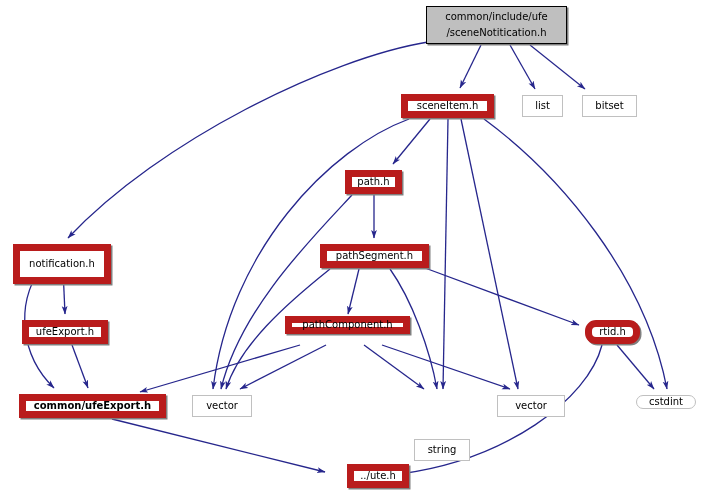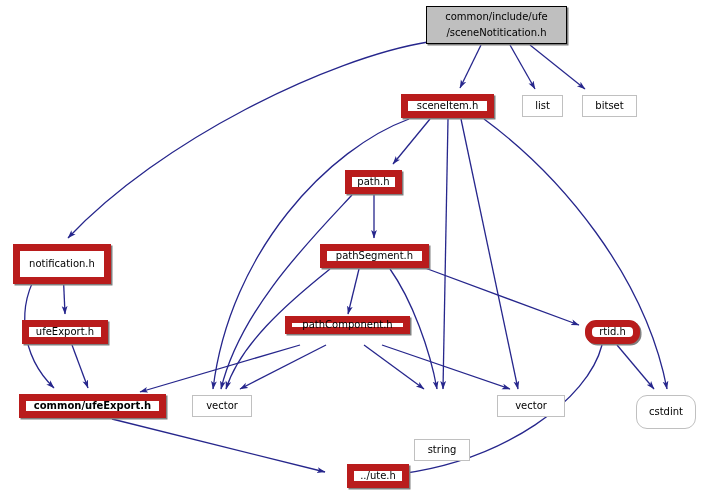--- a/index.html
+++ b/index.html
@@ -125,17 +125,17 @@
       <div class="node local" style="left: 345px; top: 170px; width: 57px; height: 24px;"><span>path.h</span></div>
       <div class="node local" style="left: 13px; top: 244px; width: 98px; height: 40px;"><span>notification.h</span></div>
       <div class="node local" style="left: 320px; top: 244px; width: 109px; height: 24px;"><span>pathSegment.h</span></div>
       <div class="node local" style="left: 22px; top: 320px; width: 86px; height: 24px;"><span>ufeExport.h</span></div>
       <div class="node local" style="left: 285px; top: 316px; width: 125px; height: 18px;"><span>pathComponent.h</span></div>
       <div class="node local" style="left: 585px; top: 320px; width: 55px; height: 24px; border-radius: 11px;"><span>rtid.h</span></div>
       <div class="node local" style="left: 19px; top: 394px; width: 147px; height: 24px; font-weight: bold;"><span>common/ufeExport.h</span></div>
       <div class="node system" style="left: 192px; top: 395px; width: 60px; height: 22px;"><span>vector</span></div>
       <div class="node system" style="left: 414px; top: 395px; width: 56px; height: 22px; margin-top: 44px;"><span>string</span></div>
       <div class="node system" style="left: 497px; top: 395px; width: 68px; height: 22px;"><span>vector</span></div>
-      <div class="node system" style="left: 636px; top: 395px; width: 60px; height: 34px; border-radius: 11px;"><span>cstdint</span></div>
+      <div class="node system" style="left: 636px; top: 395px; width: 60px; height: 14px; border-radius: 11px;"><span>cstdint</span></div>
       <div class="node local" style="left: 331px; top: 464px; width: 62px; height: 24px; margin-left: 16px;"><span>../ute.h</span></div>
     </div>
 
 </div>
 
 </body></html>

